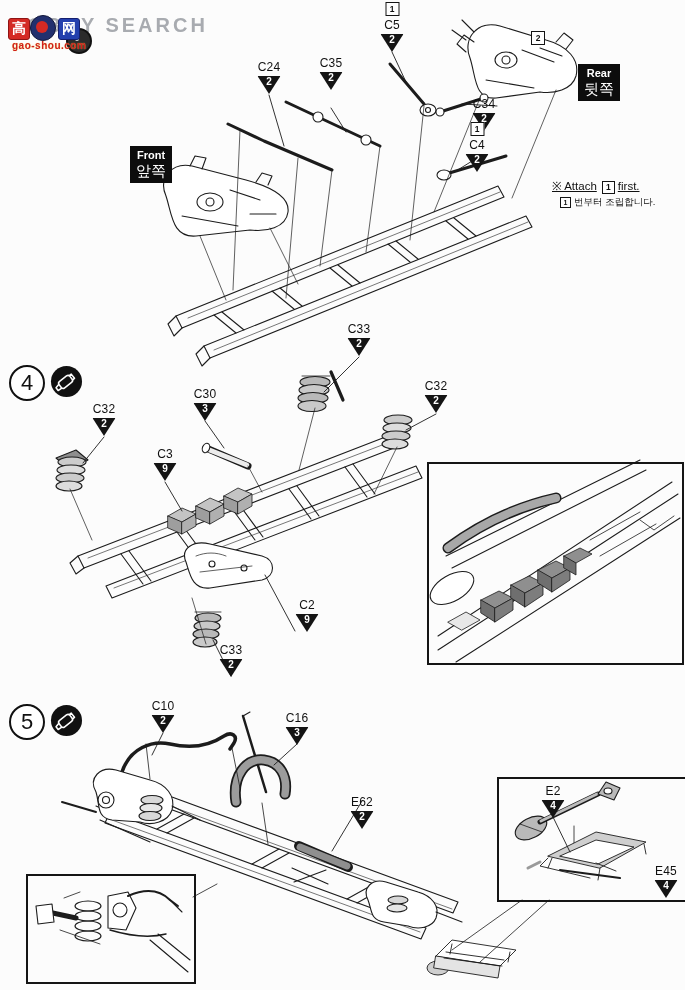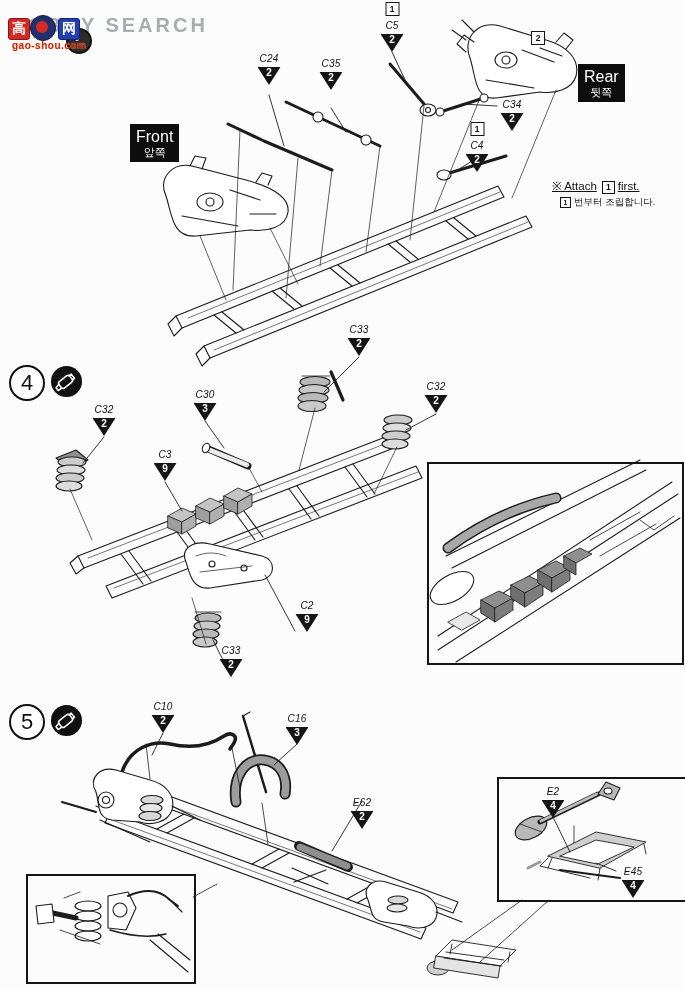--- a/index.html
+++ b/index.html
@@ -4,35 +4,35 @@
 <style>
   html,body{margin:0;padding:0;background:#e8e8e8;}
   #sheet{
     position:relative;width:685px;height:990px;margin:0 auto;
     background:#fcfcfc;overflow:hidden;
     font-family:"Liberation Sans",sans-serif;color:#111;
   }
   .art{position:absolute;left:0;top:0;z-index:1;}
   
   .callout{position:absolute;z-index:3;display:flex;flex-direction:column;align-items:center;transform:translateX(-50%);}
-  .plabel{font-size:10px;letter-spacing:.2px;color:#101010;line-height:15px;font-style:italic;}
+  .plabel{font-size:12px;letter-spacing:.2px;color:#101010;line-height:15px;}
   .tri{width:23px;height:18px;background:#141414;clip-path:polygon(0 0,100% 0,50% 100%);
        display:flex;justify-content:center;margin-top:1px;}
   .tri b{color:#fff;font-size:10px;line-height:12px;font-weight:bold;}
   .obox{width:12px;height:12px;border:1.5px solid #141414;background:#fff;
         display:flex;align-items:center;justify-content:center;
         font-size:8.5px;font-weight:bold;line-height:1;margin-bottom:2px;}
   .obox.standalone{position:absolute;z-index:3;}
   .obox.inline{display:inline-flex;width:11px;height:11px;margin:0 3px -1px 5px;}
   .obox.inline.small{width:9px;height:9px;font-size:7px;margin:0 3px -1px 0;}
   
   .loc{position:absolute;z-index:3;background:#0d0d0d;color:#fff;text-align:center;
        padding:3px 6px;line-height:1.2;}
-  .loc .en{display:block;font-size:16px;font-weight:normal;}
-  .loc .ko{display:block;font-size:11px;}
+  .loc .en{display:block;font-size:11px;font-weight:bold;}
+  .loc .ko{display:block;font-size:15px;}
   
   .step-circle{position:absolute;z-index:3;width:32px;height:32px;border:2.6px solid #111;
        border-radius:50%;background:#fff;display:flex;align-items:center;justify-content:center;
        font-size:22px;}
   .tool-badge{position:absolute;z-index:3;width:33px;height:33px;}
   
   .note{position:absolute;z-index:3;white-space:nowrap;}
   .note .en{font-size:11.5px;text-decoration:underline;}
   .note .ko{font-size:9.5px;margin-top:3px;margin-left:8px;}
   
@@ -314,50 +314,50 @@
   <div class="callout" style="left:392px;top:2px">
     <span class="obox">1</span>
     <span class="plabel">C5</span>
     <span class="tri">
         <b>2</b>
       </span>
   </div>
 
   <div class="obox standalone" style="left:531px;top:31px">2</div>
 
-  <div class="callout" style="left:269px;top:51px">
+  <div class="callout" style="left:269px;top:60px">
     <span class="plabel">C24</span>
     <span class="tri">
         <b>2</b>
       </span>
   </div>
 
   <div class="callout" style="left:331px;top:56px">
     <span class="plabel">C35</span>
     <span class="tri">
         <b>2</b>
       </span>
   </div>
 
-  <div class="callout" style="left:512px;top:97px">
+  <div class="callout" style="left:484px;top:97px">
     <span class="plabel">C34</span>
     <span class="tri">
         <b>2</b>
       </span>
   </div>
 
   <div class="callout" style="left:477px;top:122px">
     <span class="obox">1</span>
     <span class="plabel">C4</span>
     <span class="tri">
         <b>2</b>
       </span>
   </div>
 
-  <div class="loc" style="left:130px;top:124px">
+  <div class="loc" style="left:130px;top:146px">
     <span class="en">Front</span>
     <span class="ko">앞쪽</span>
   </div>
 
   <div class="loc" style="left:578px;top:64px">
     <span class="en">Rear</span>
     <span class="ko">뒷쪽</span>
   </div>
 
   <div class="note" style="left:552px;top:178px">
@@ -467,21 +467,21 @@
 
   <div class="inset" style="left:497px;top:777px;width:186px;height:121px"></div>
 
   <div class="callout" style="left:553px;top:784px">
     <span class="plabel">E2</span>
     <span class="tri">
         <b>4</b>
       </span>
   </div>
 
-  <div class="callout" style="left:633px;top:864px">
+  <div class="callout" style="left:666px;top:864px">
     <span class="plabel">E45</span>
     <span class="tri">
         <b>4</b>
       </span>
   </div>
 
   <div class="inset" style="left:26px;top:874px;width:166px;height:106px"></div>
 
 </div>
 

